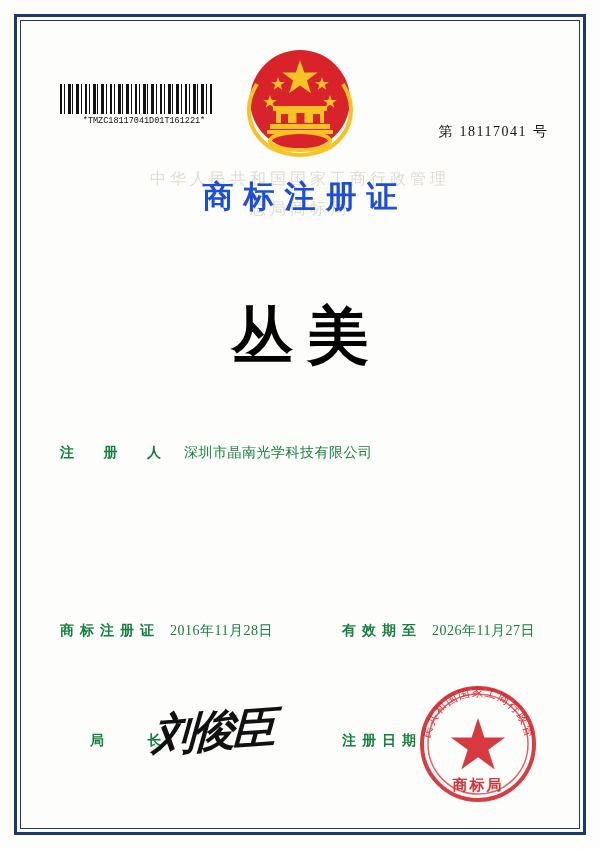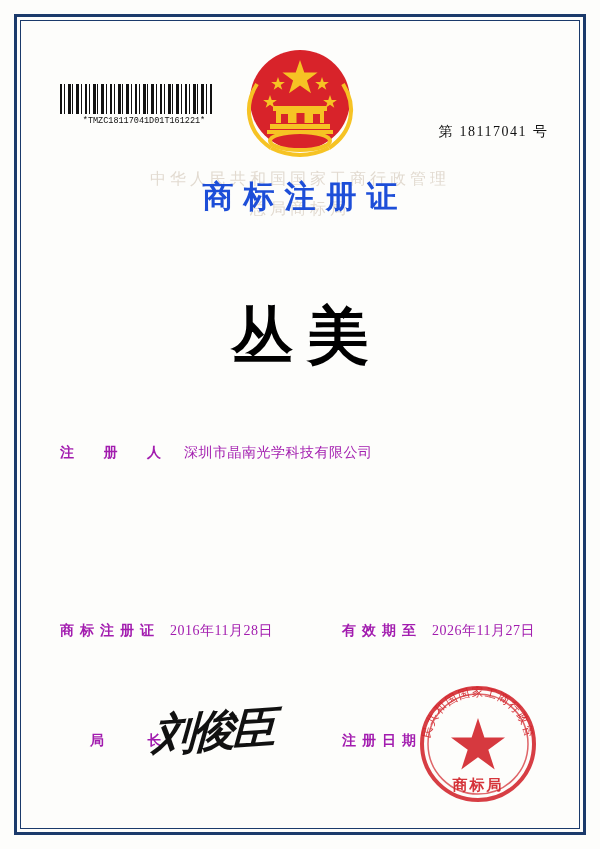--- a/index.html
+++ b/index.html
@@ -144,21 +144,21 @@
     font-weight: bold;
     letter-spacing: 14px;
     color: #000;
     text-indent: 14px;
   }
 
   
   .field {
     position: absolute;
     font-size: 14px;
-    color: #a21caf;
+    color: #15803d;
   }
   .field-label {
     font-weight: bold;
     letter-spacing: 6px;
     display: inline-block;
     white-space: nowrap;
   }
   .field-value {
     display: inline-block;
     margin-left: 10px;

